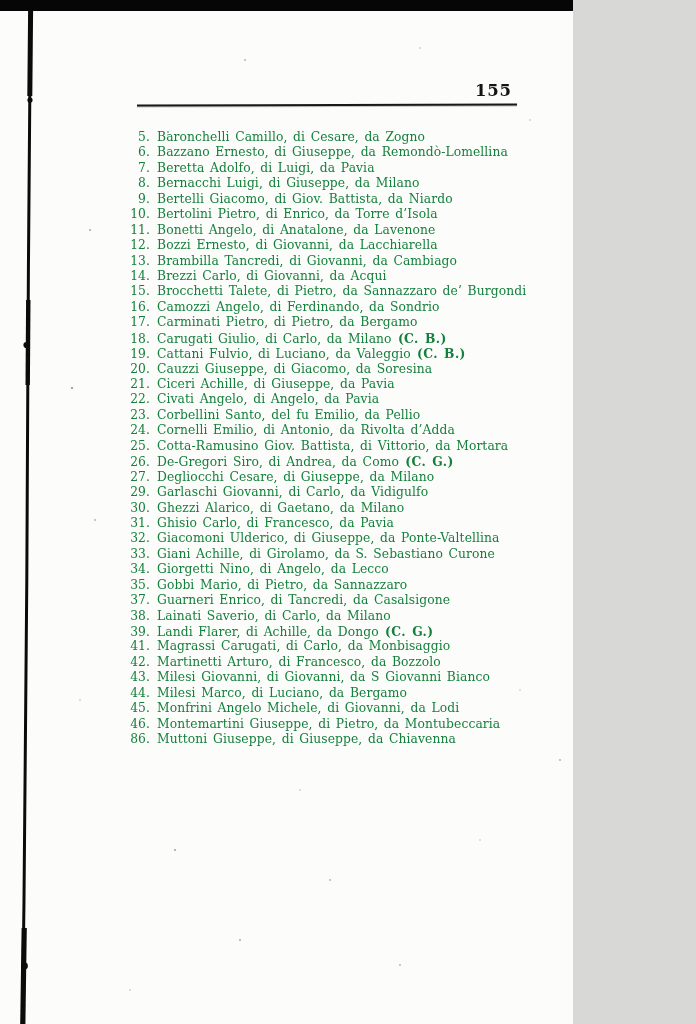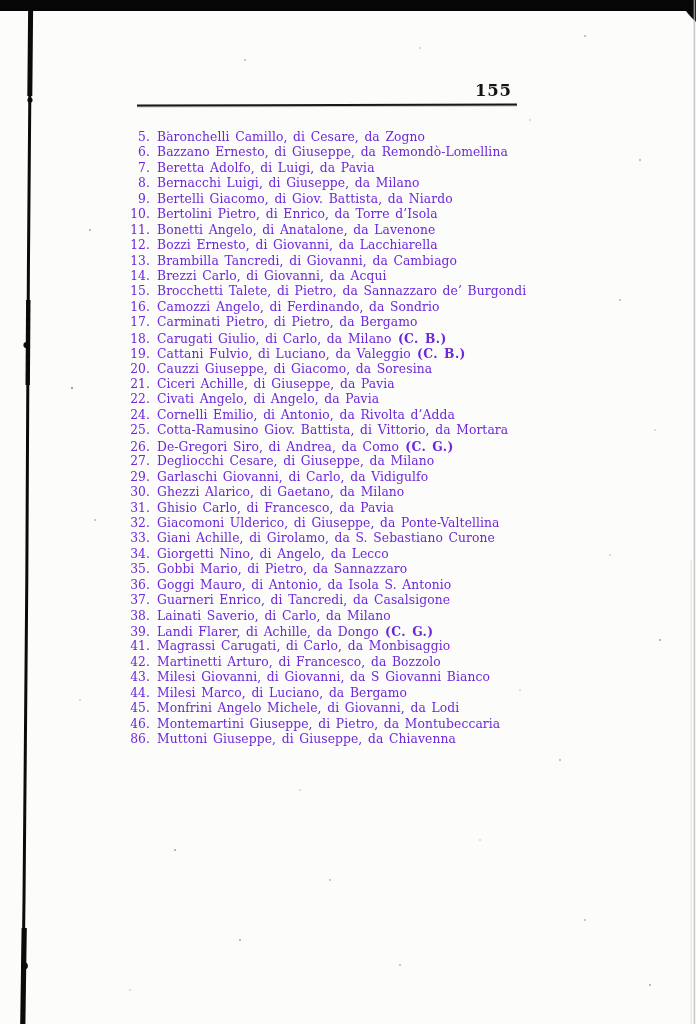--- a/index.html
+++ b/index.html
@@ -1,19 +1,19 @@
 <!DOCTYPE html>
 <html><head>
 <meta charset="utf-8">
 <style>
   html, body { margin: 0; padding: 0; }
   body { background: #d8d8d6; }
   #scan-page {
     position: relative;
-    width: 696px;
+    width: 573px;
     height: 1024px;
     background: #fcfcfa;
     overflow: hidden;
     font-family: "DejaVu Serif", serif;
     color: #1c1c1c;
   }
   .top-band {
     position: absolute; top: 0; left: 0;
     width: 696px; height: 11px;
     background: #060606;
@@ -32,21 +32,21 @@
     position: absolute; left: 137px; top: 104px;
     width: 380px; height: 2px;
     background: #191919;
     box-shadow: 0 1px 0 rgba(20,20,20,0.25);
     transform: rotate(-0.12deg);
   }
   #roll-list {
     position: absolute; left: 126px; top: 130px;
     font-size: 12.3px; line-height: 15.45px;
     letter-spacing: 0.1px; word-spacing: 1.6px;
-    color: #6d28d9;
+    color: #15803d;
   }
   .row { white-space: nowrap; height: 15.45px; }
   .num {
     display: inline-block; width: 24px;
     text-align: right; margin-right: 7px;
   }
   .note { font-weight: 700; letter-spacing: 0.4px; }
 </style>
 </head>
 <body>
@@ -113,32 +113,32 @@
       <div class="row"><span class="num">13.</span><span class="txt">Brambilla Tancredi, di Giovanni, da Cambiago</span></div>
       <div class="row"><span class="num">14.</span><span class="txt">Brezzi Carlo, di Giovanni, da Acqui</span></div>
       <div class="row"><span class="num">15.</span><span class="txt">Brocchetti Talete, di Pietro, da Sannazzaro de’ Burgondi</span></div>
       <div class="row"><span class="num">16.</span><span class="txt">Camozzi Angelo, di Ferdinando, da Sondrio</span></div>
       <div class="row"><span class="num">17.</span><span class="txt">Carminati Pietro, di Pietro, da Bergamo</span></div>
       <div class="row"><span class="num">18.</span><span class="txt">Carugati Giulio, di Carlo, da Milano</span><span class="note"> (C. B.)</span></div>
       <div class="row"><span class="num">19.</span><span class="txt">Cattani Fulvio, di Luciano, da Valeggio</span><span class="note"> (C. B.)</span></div>
       <div class="row"><span class="num">20.</span><span class="txt">Cauzzi Giuseppe, di Giacomo, da Soresina</span></div>
       <div class="row"><span class="num">21.</span><span class="txt">Ciceri Achille, di Giuseppe, da Pavia</span></div>
       <div class="row"><span class="num">22.</span><span class="txt">Civati Angelo, di Angelo, da Pavia</span></div>
+      <div class="row"><span class="num">23.</span><span class="txt">Corbellini Santo, del fu Emilio, da Pellio</span></div>
       <div class="row"><span class="num">24.</span><span class="txt">Cornelli Emilio, di Antonio, da Rivolta d’Adda</span></div>
       <div class="row"><span class="num">25.</span><span class="txt">Cotta-Ramusino Giov. Battista, di Vittorio, da Mortara</span></div>
       <div class="row"><span class="num">26.</span><span class="txt">De-Gregori Siro, di Andrea, da Como</span><span class="note"> (C. G.)</span></div>
       <div class="row"><span class="num">27.</span><span class="txt">Degliocchi Cesare, di Giuseppe, da Milano</span></div>
       <div class="row"><span class="num">29.</span><span class="txt">Garlaschi Giovanni, di Carlo, da Vidigulfo</span></div>
       <div class="row"><span class="num">30.</span><span class="txt">Ghezzi Alarico, di Gaetano, da Milano</span></div>
       <div class="row"><span class="num">31.</span><span class="txt">Ghisio Carlo, di Francesco, da Pavia</span></div>
       <div class="row"><span class="num">32.</span><span class="txt">Giacomoni Ulderico, di Giuseppe, da Ponte-Valtellina</span></div>
       <div class="row"><span class="num">33.</span><span class="txt">Giani Achille, di Girolamo, da S. Sebastiano Curone</span></div>
       <div class="row"><span class="num">34.</span><span class="txt">Giorgetti Nino, di Angelo, da Lecco</span></div>
       <div class="row"><span class="num">35.</span><span class="txt">Gobbi Mario, di Pietro, da Sannazzaro</span></div>
-      <div class="row"><span class="num">36.</span><span class="txt">Goggi Mauro, di Antonio, da Isola S. Antonio</span></div>
       <div class="row"><span class="num">37.</span><span class="txt">Guarneri Enrico, di Tancredi, da Casalsigone</span></div>
       <div class="row"><span class="num">38.</span><span class="txt">Lainati Saverio, di Carlo, da Milano</span></div>
       <div class="row"><span class="num">39.</span><span class="txt">Landi Flarer, di Achille, da Dongo</span><span class="note"> (C. G.)</span></div>
       <div class="row"><span class="num">41.</span><span class="txt">Magrassi Carugati, di Carlo, da Monbisaggio</span></div>
       <div class="row"><span class="num">42.</span><span class="txt">Martinetti Arturo, di Francesco, da Bozzolo</span></div>
       <div class="row"><span class="num">43.</span><span class="txt">Milesi Giovanni, di Giovanni, da S Giovanni Bianco</span></div>
       <div class="row"><span class="num">44.</span><span class="txt">Milesi Marco, di Luciano, da Bergamo</span></div>
       <div class="row"><span class="num">45.</span><span class="txt">Monfrini Angelo Michele, di Giovanni, da Lodi</span></div>
       <div class="row"><span class="num">46.</span><span class="txt">Montemartini Giuseppe, di Pietro, da Montubeccaria</span></div>
       <div class="row"><span class="num">86.</span><span class="txt">Muttoni Giuseppe, di Giuseppe, da Chiavenna</span></div>

